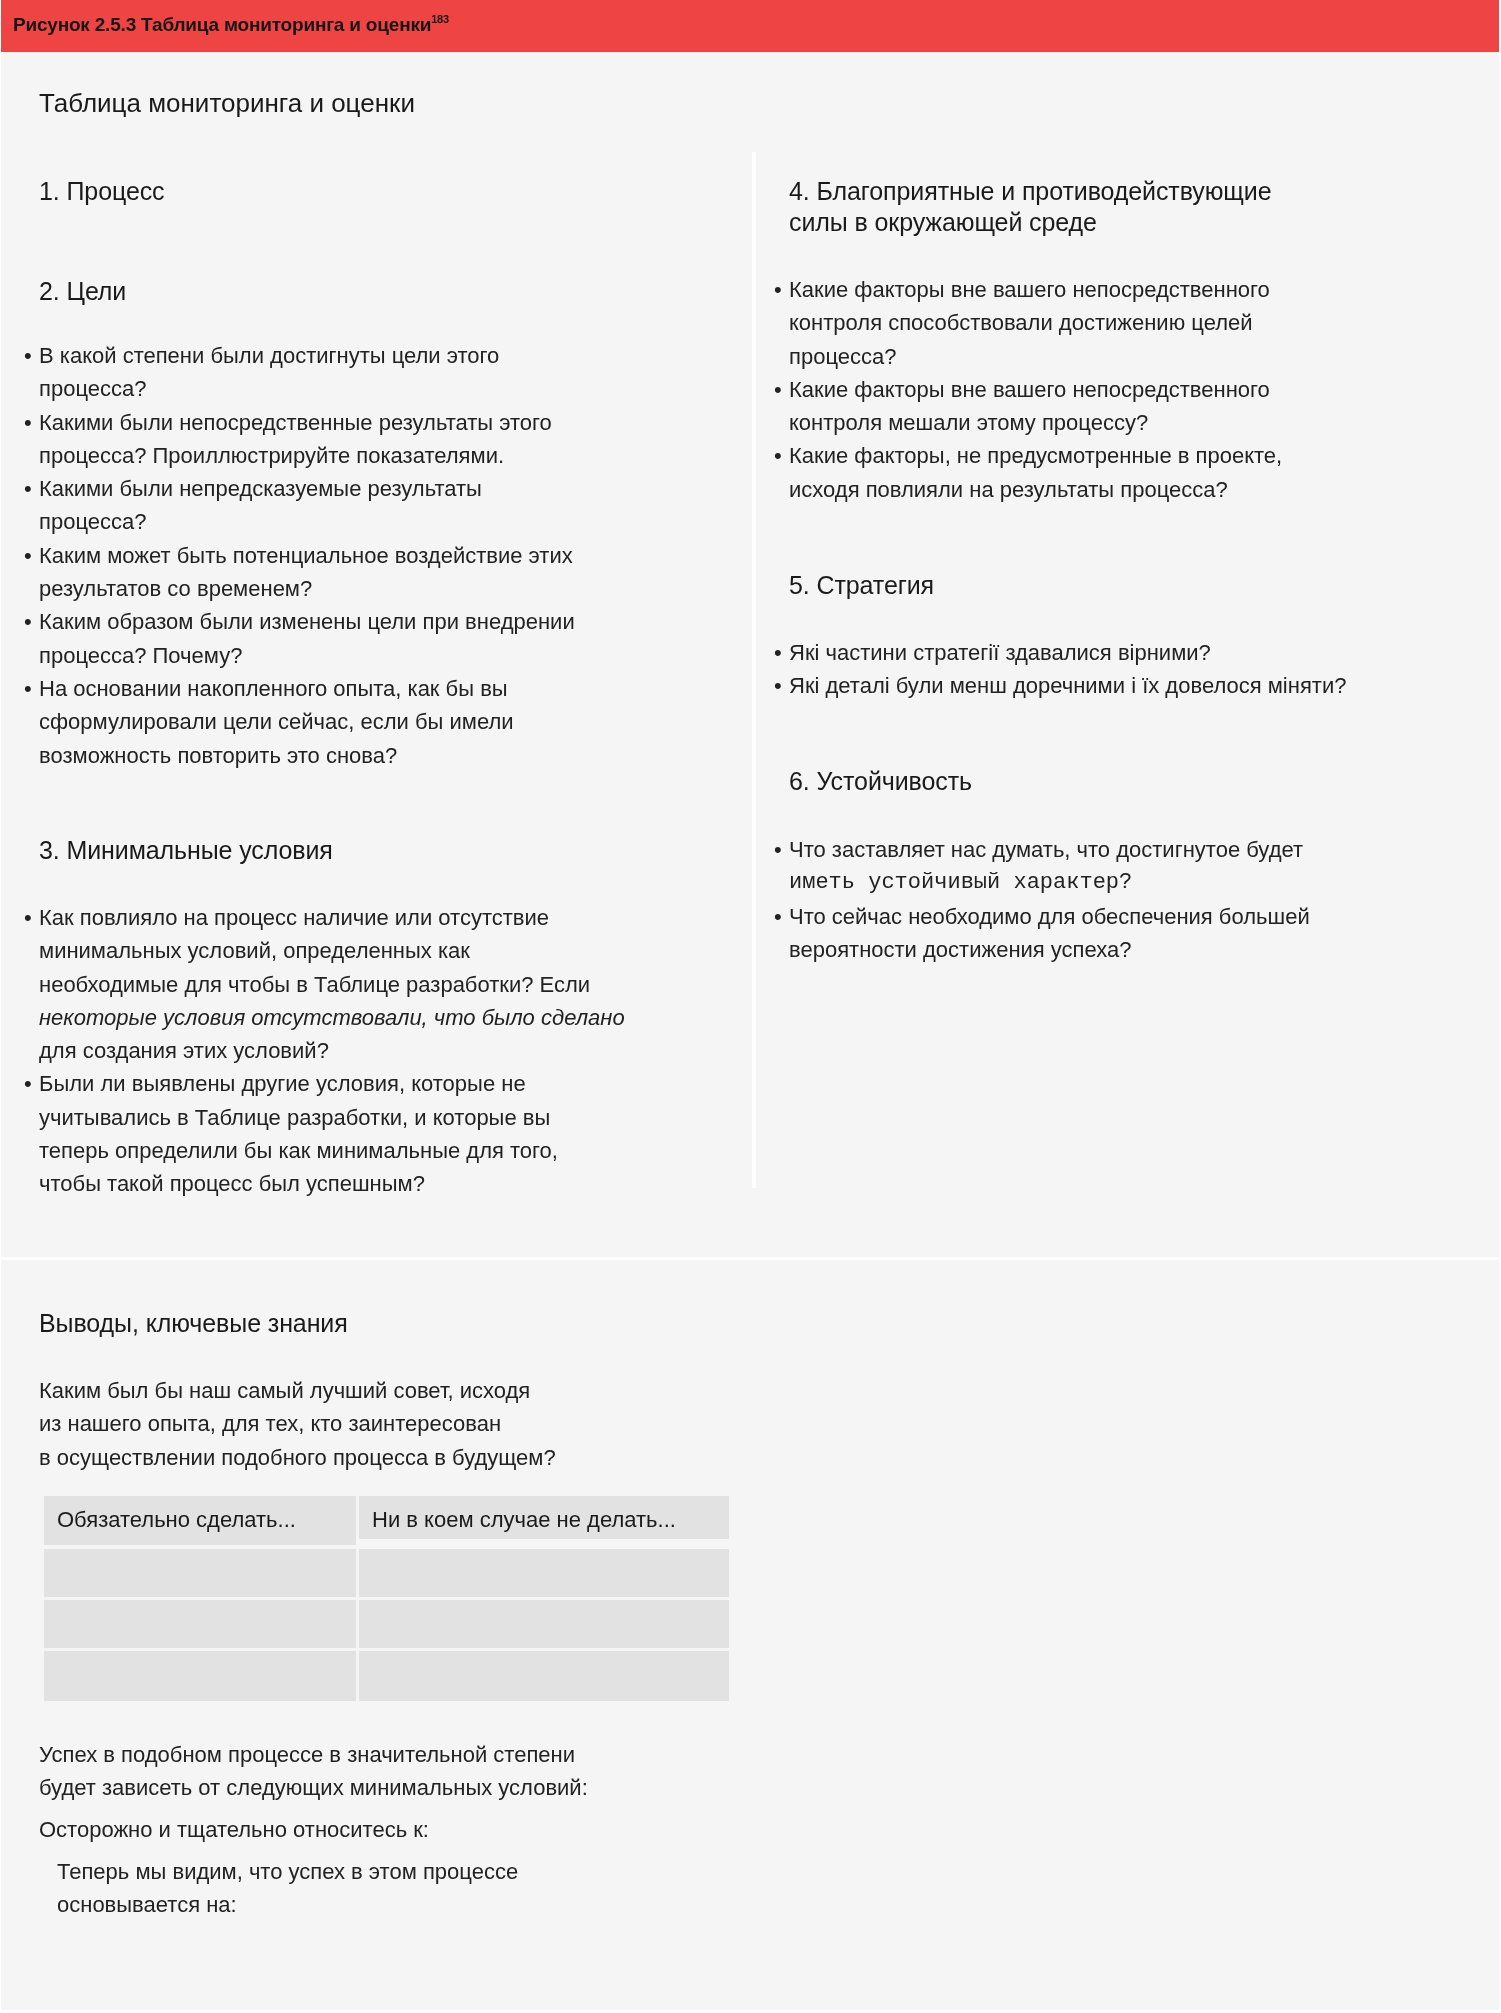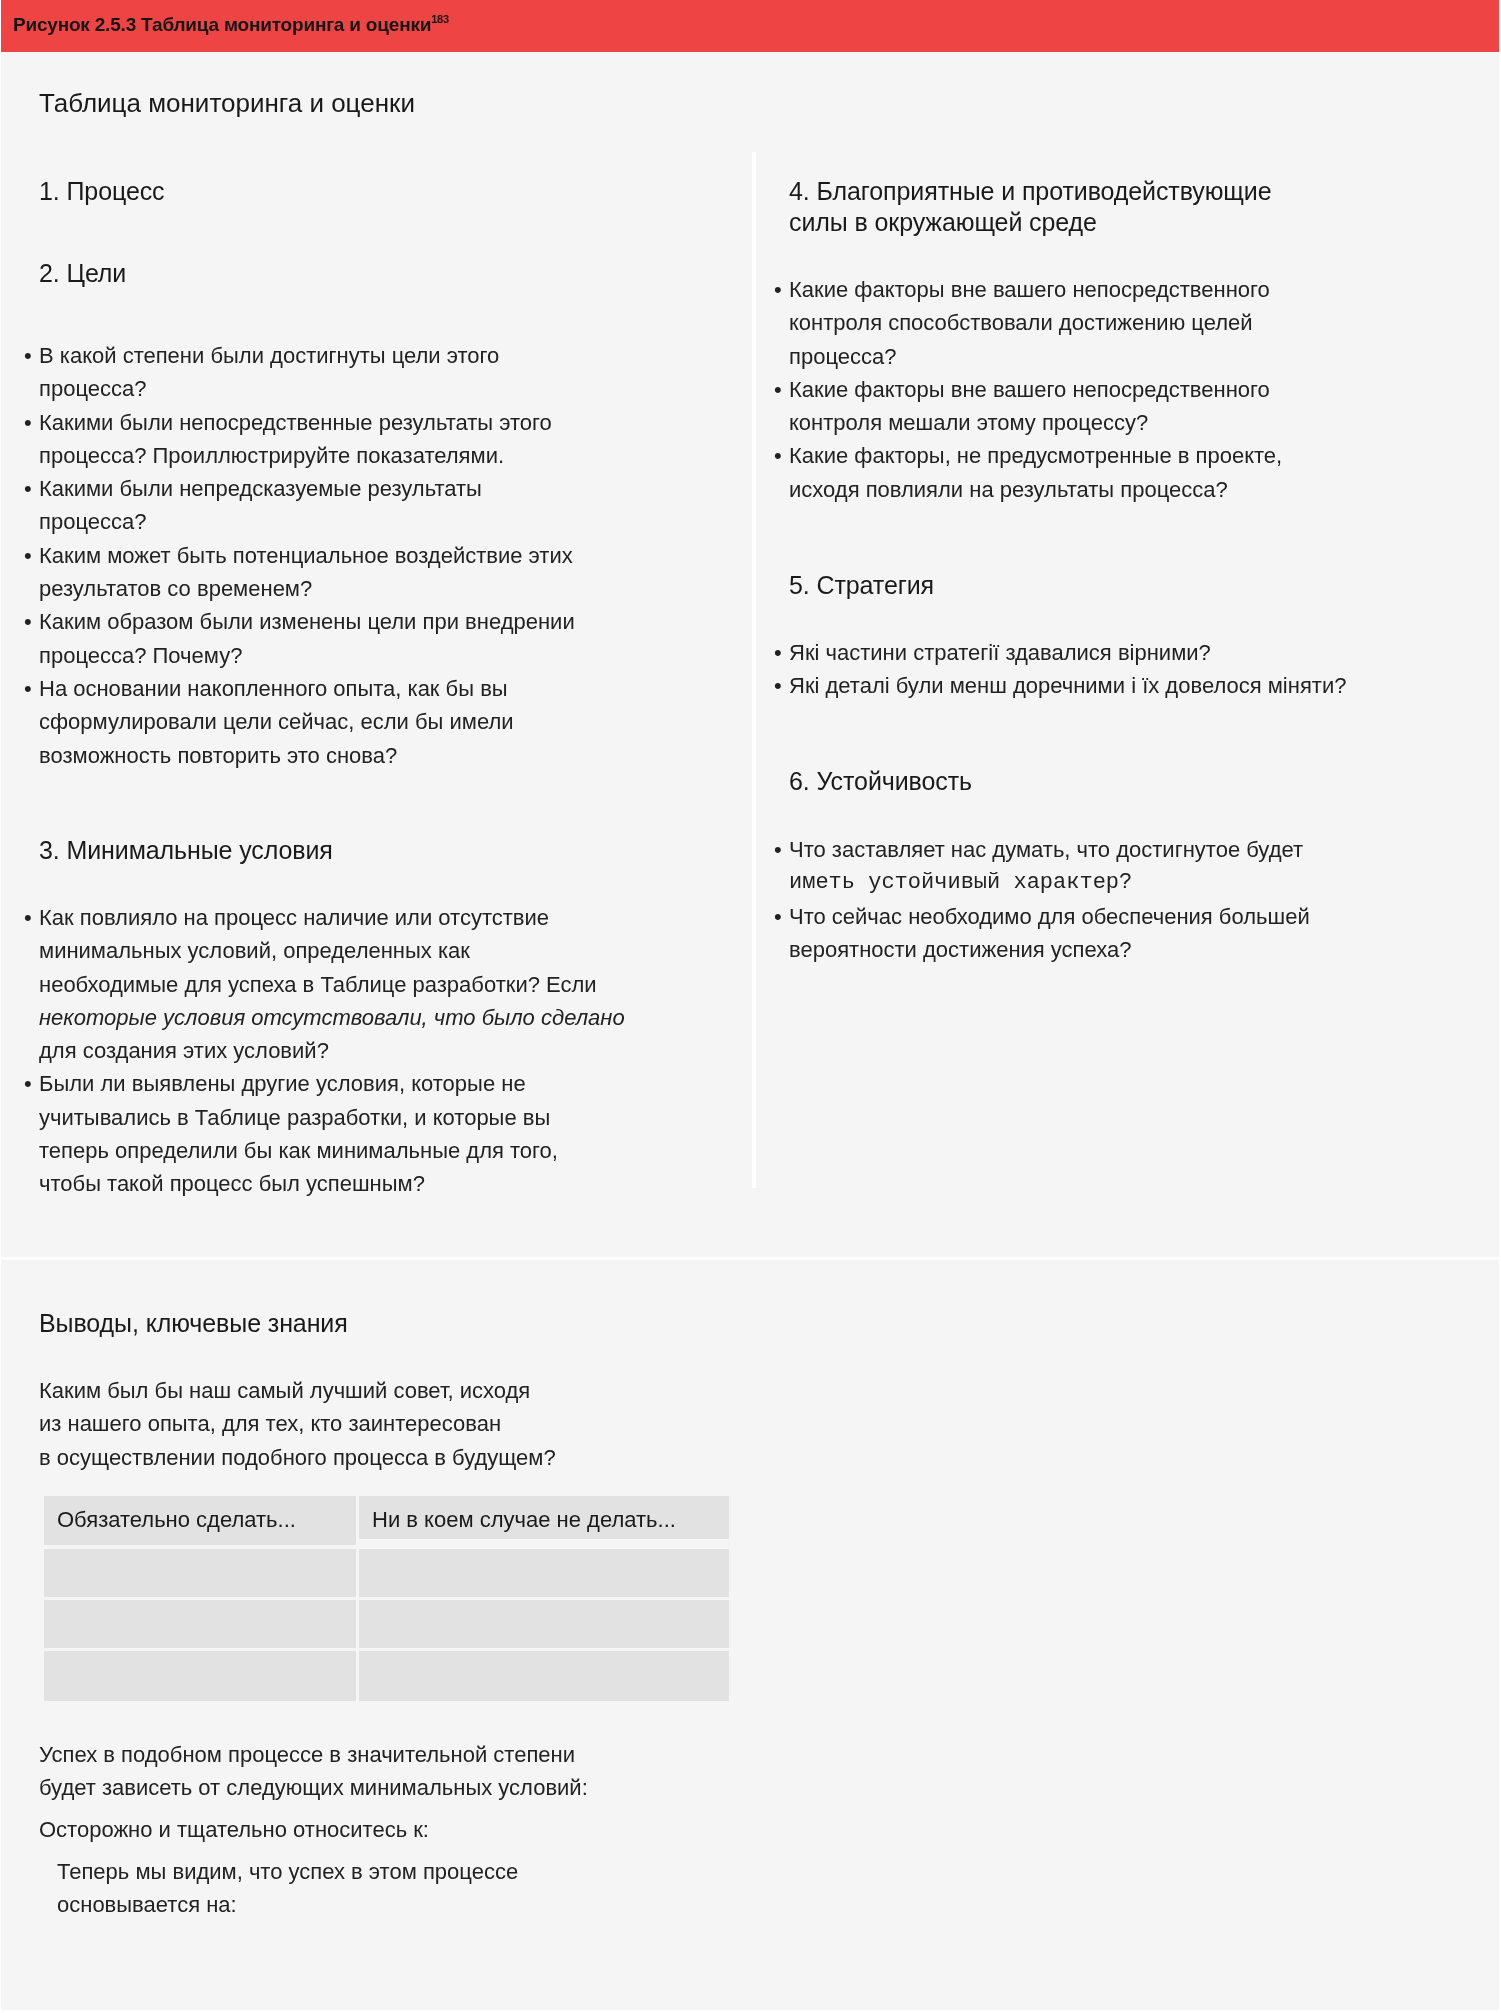--- a/index.html
+++ b/index.html
@@ -70,21 +70,21 @@
     <div class="fig-title"><span>Рисунок 2.5.3 Таблица мониторинга и оценки</span><sup>183</sup></div>
   </div>
 
   <div class="main-title">Таблица мониторинга и оценки</div>
 
   <div class="vdivider"></div>
 
   <div class="left-col">
     <div class="sec-title" style="left:38px; top:176px;">1. Процесс</div>
 
-    <div class="sec-title" style="left:38px; top:258px;">2. Цели</div>
+    <div class="sec-title" style="left:38px; top:276px;">2. Цели</div>
     <ul class="blist" id="list-goals" style="top:339px;">
         <li>
           <span class="bullet">•</span>
           <span style="display: block; white-space: nowrap;">В какой степени были достигнуты цели этого</span>
           <span style="display: block; white-space: nowrap;">процесса?</span>
         </li>
         <li>
           <span class="bullet">•</span>
           <span style="display: block; white-space: nowrap;">Какими были непосредственные результаты этого</span>
           <span style="display: block; white-space: nowrap;">процесса? Проиллюстрируйте показателями.</span>
@@ -111,21 +111,21 @@
           <span style="display: block; white-space: nowrap;">возможность повторить это снова?</span>
         </li>
       </ul>
 
     <div class="sec-title" style="left:38px; top:835px;">3. Минимальные условия</div>
     <ul class="blist" id="list-conditions" style="top:901px;">
         <li>
           <span class="bullet">•</span>
           <span style="display: block; white-space: nowrap;">Как повлияло на процесс наличие или отсутствие</span>
           <span style="display: block; white-space: nowrap;">минимальных условий, определенных как</span>
-          <span style="display: block; white-space: nowrap;">необходимые для успеха в Таблице разработки? Если</span>
+          <span style="display: block; white-space: nowrap;">необходимые для чтобы в Таблице разработки? Если</span>
           <span style="display: block; white-space: nowrap; font-style: italic;">некоторые условия отсутствовали, что было сделано</span>
           <span style="display: block; white-space: nowrap;">для создания этих условий?</span>
         </li>
         <li>
           <span class="bullet">•</span>
           <span style="display: block; white-space: nowrap;">Были ли выявлены другие условия, которые не</span>
           <span style="display: block; white-space: nowrap;">учитывались в Таблице разработки, и которые вы</span>
           <span style="display: block; white-space: nowrap;">теперь определили бы как минимальные для того,</span>
           <span style="display: block; white-space: nowrap;">чтобы такой процесс был успешным?</span>
         </li>

